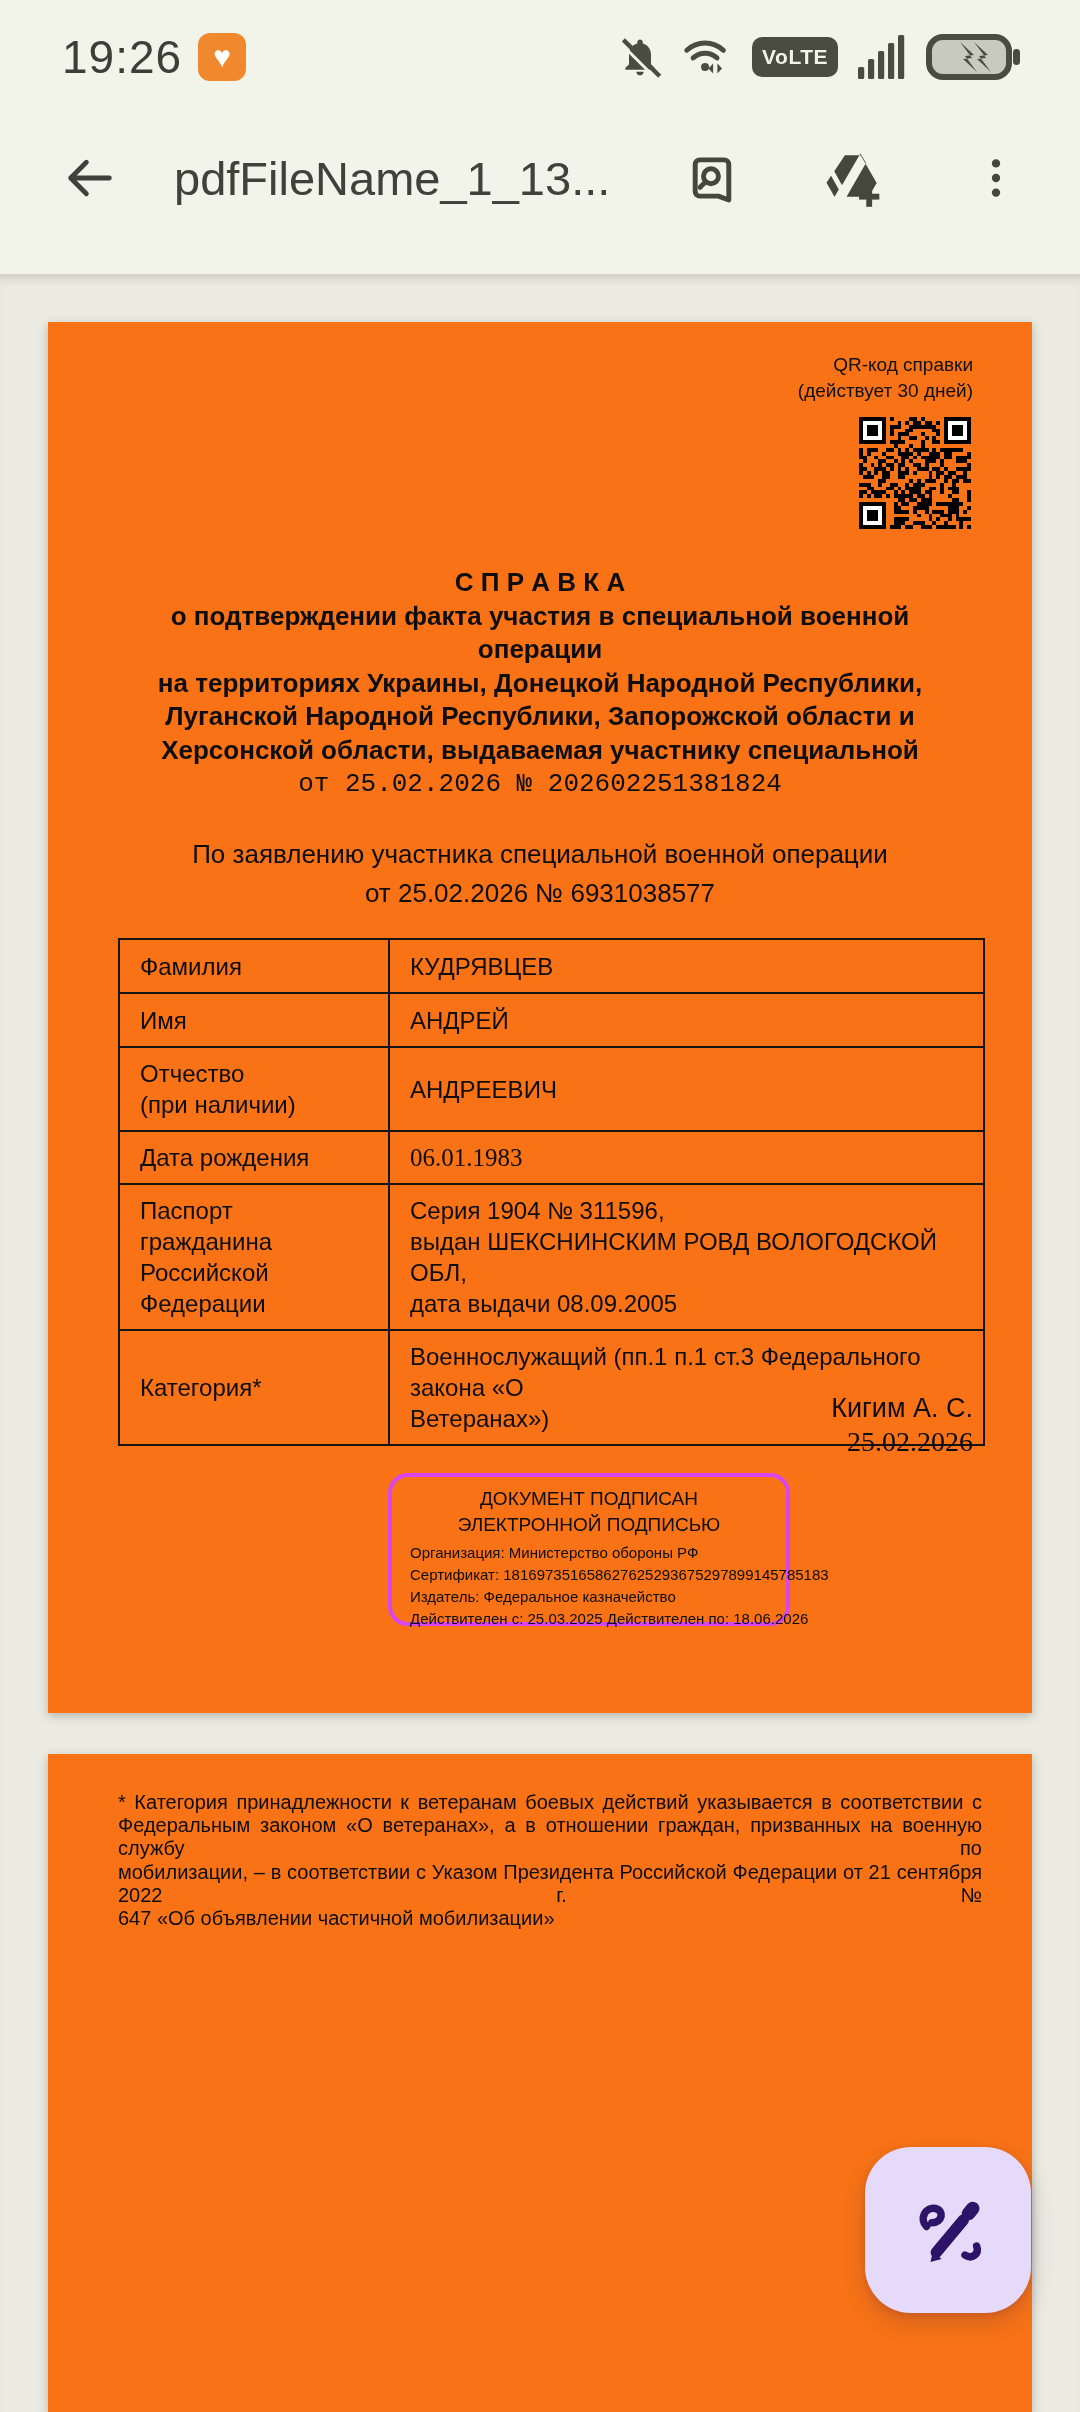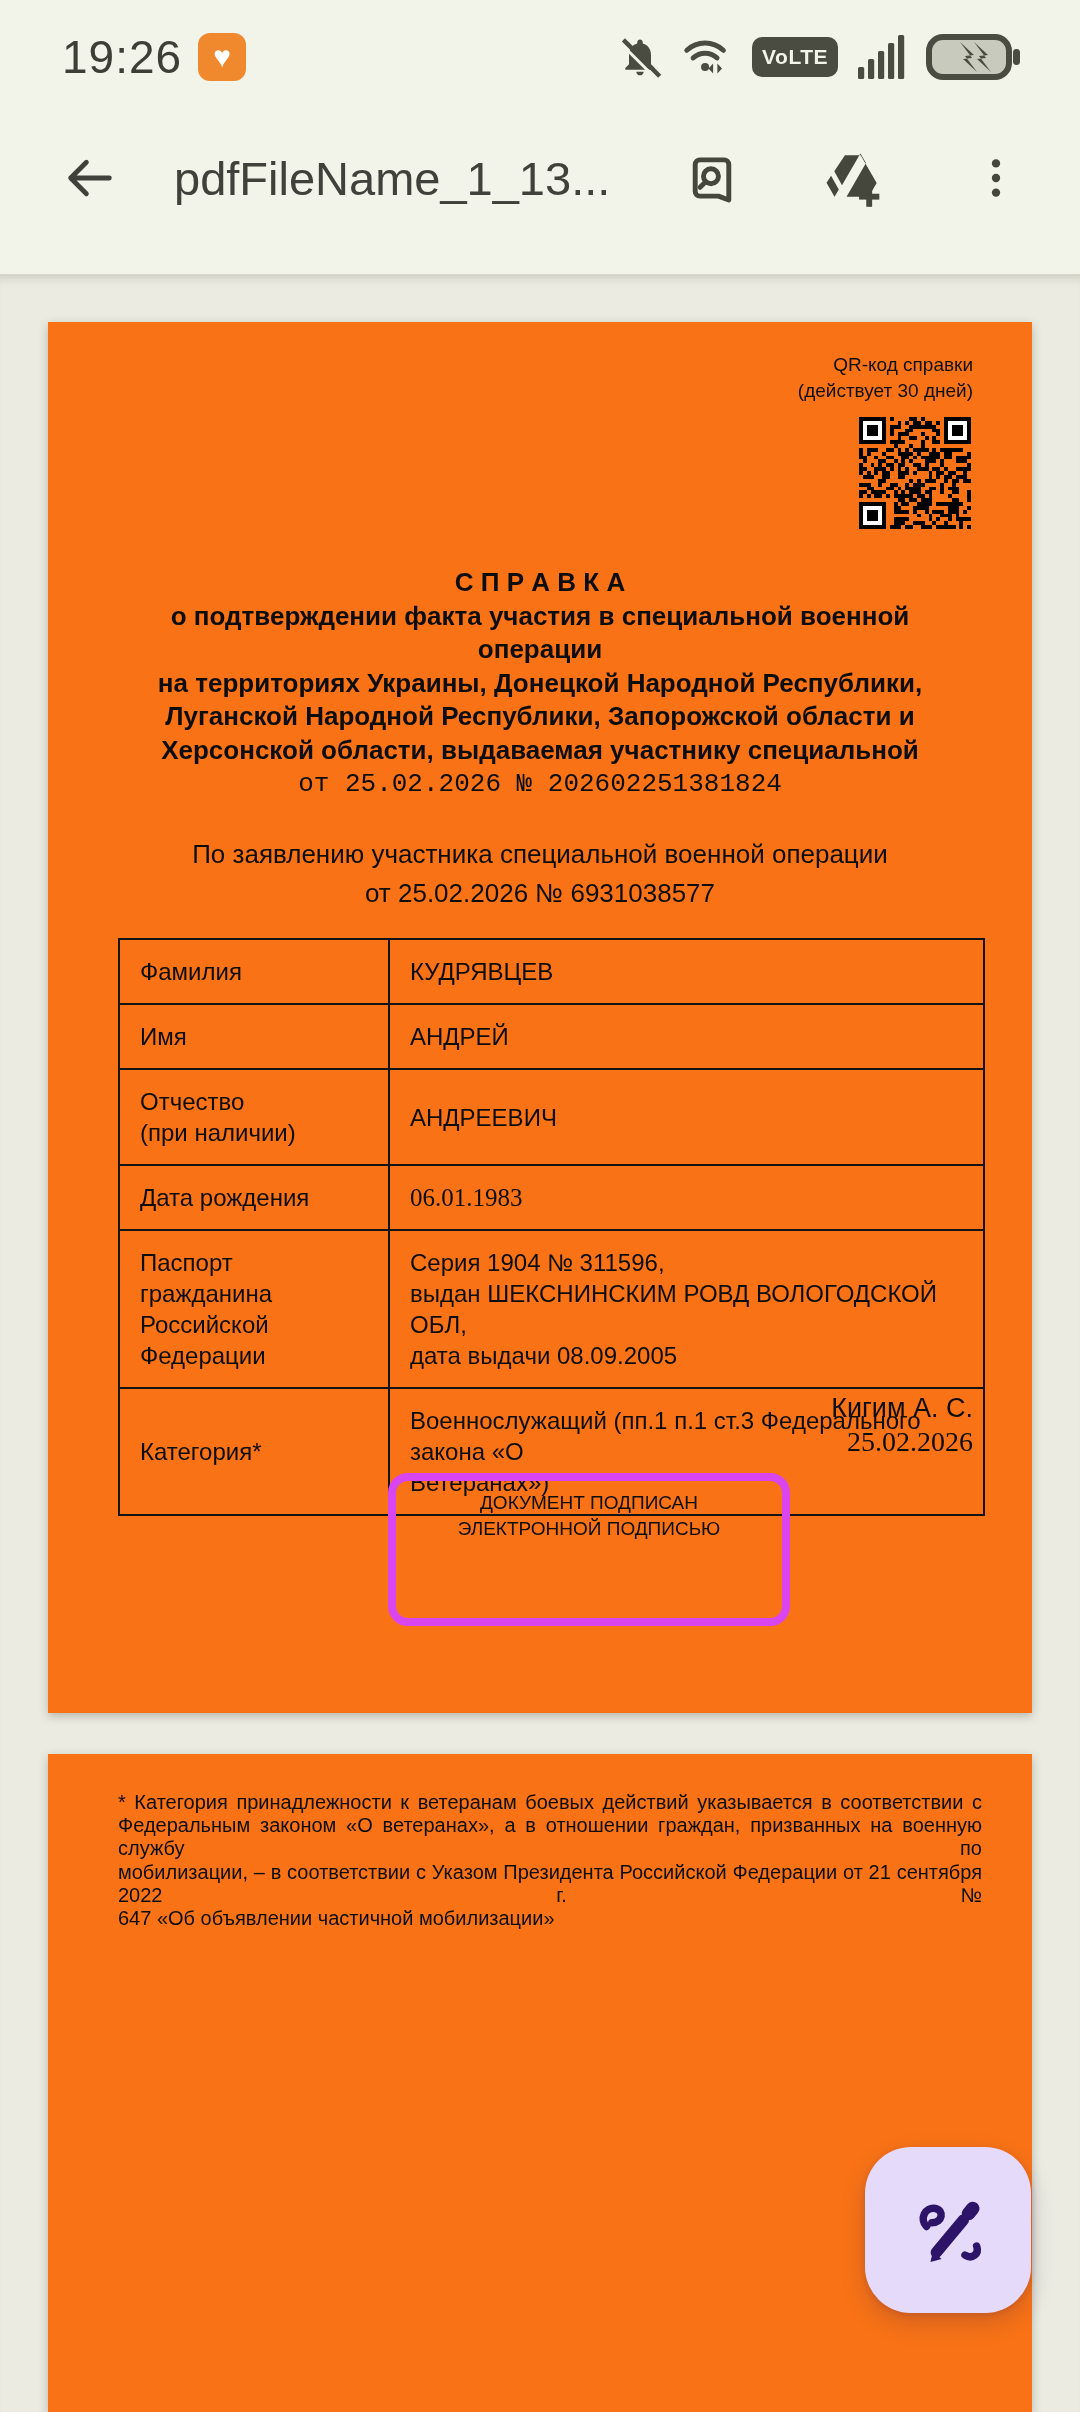--- a/index.html
+++ b/index.html
@@ -40,35 +40,35 @@
 
   
   .doc-head{ position:absolute; top:244px; left:0; width:100%; text-align:center; color:#0d0d0d; }
   .doc-head div{ font-size:26px; line-height:33.6px; font-weight:700; }
   .doc-head div.reg{ font-weight:400;font-family:Liberation Mono, monospace; }
   .subline{ position:absolute; left:0; width:100%; text-align:center; font-size:26px; color:#0d0d0d; }
 
   
   table.ftable{ position:absolute; top:616px; left:70px; width:867px; border-collapse:collapse; }
   table.ftable td{ border:2px solid #141414; vertical-align:middle; font-size:24px; color:#0d0d0d;
-    padding:16px 20px; }
+    padding:10px 20px; }
   td.lbl{ width:270px; }
   .cell-line{ line-height:31px; }
   .serif-val{ font-family:"Liberation Serif","DejaVu Serif",serif; font-size:25px; }
   tr.h54{ height:54px; } tr.h75{ height:75px; } tr.h51{ height:51px; }
   tr.h105{ height:105px; } tr.h91{ height:91px; }
 
   
   .signer{ position:absolute; top:1069px; right:59px; text-align:right; color:#0d0d0d; }
   .signer-name{ font-size:27px; line-height:34px; }
   .signer-date{ font-size:28px; line-height:34px; font-family:"Liberation Serif","DejaVu Serif",serif; }
 
   
   .stamp{ position:absolute; top:1151px; left:340px; width:402px; height:153px;
-    border:8px solid #d946ef; border-radius:20px; padding:8px 18px 0 18px; color:#0d0d0d; }
+    border:4px solid #d946ef; border-radius:20px; padding:8px 18px 0 18px; color:#0d0d0d; }
   .stamp-head{ text-align:center; font-size:19px; line-height:24px; margin-top:2px; }
   .stamp-details{ margin-top:5px; }
   .stamp-details div{ font-size:15px; line-height:22px; white-space:nowrap; }
 
   
   .footnote{ padding:37px 50px 0 70px; color:#0d0d0d; }
   .footnote div{ font-size:20px; line-height:23.2px; text-align:justify; text-align-last:justify; }
   .footnote div:last-child{ text-align-last:left; }
 
   
@@ -572,20 +572,26 @@
       </table>
 
     <div class="signer">
       <div class="signer-name">Кигим А. С.</div>
       <div class="signer-date">25.02.2026</div>
     </div>
 
     <div class="stamp">
       <div class="stamp-head">ДОКУМЕНТ ПОДПИСАН</div>
       <div class="stamp-head">ЭЛЕКТРОННОЙ ПОДПИСЬЮ</div>
+      <div class="stamp-details">
+        <div>Организация: Министерство обороны РФ</div>
+        <div>Сертификат: 181697351658627625293675297899145785183</div>
+        <div>Издатель: Федеральное казначейство</div>
+        <div>Действителен с: 25.03.2025 Действителен по: 18.06.2026</div>
+      </div>
     </div>
   </div>
 
   <div class="page page2">
     <div class="footnote">
       <div>*  Категория  принадлежности  к  ветеранам  боевых  действий  указывается  в  соответствии  с</div>
       <div>Федеральным законом «О ветеранах», а в отношении граждан, призванных на военную службу по</div>
       <div>мобилизации, – в соответствии с Указом Президента Российской Федерации от 21 сентября 2022 г. №</div>
       <div>647 «Об объявлении частичной мобилизации»</div>
     </div>

